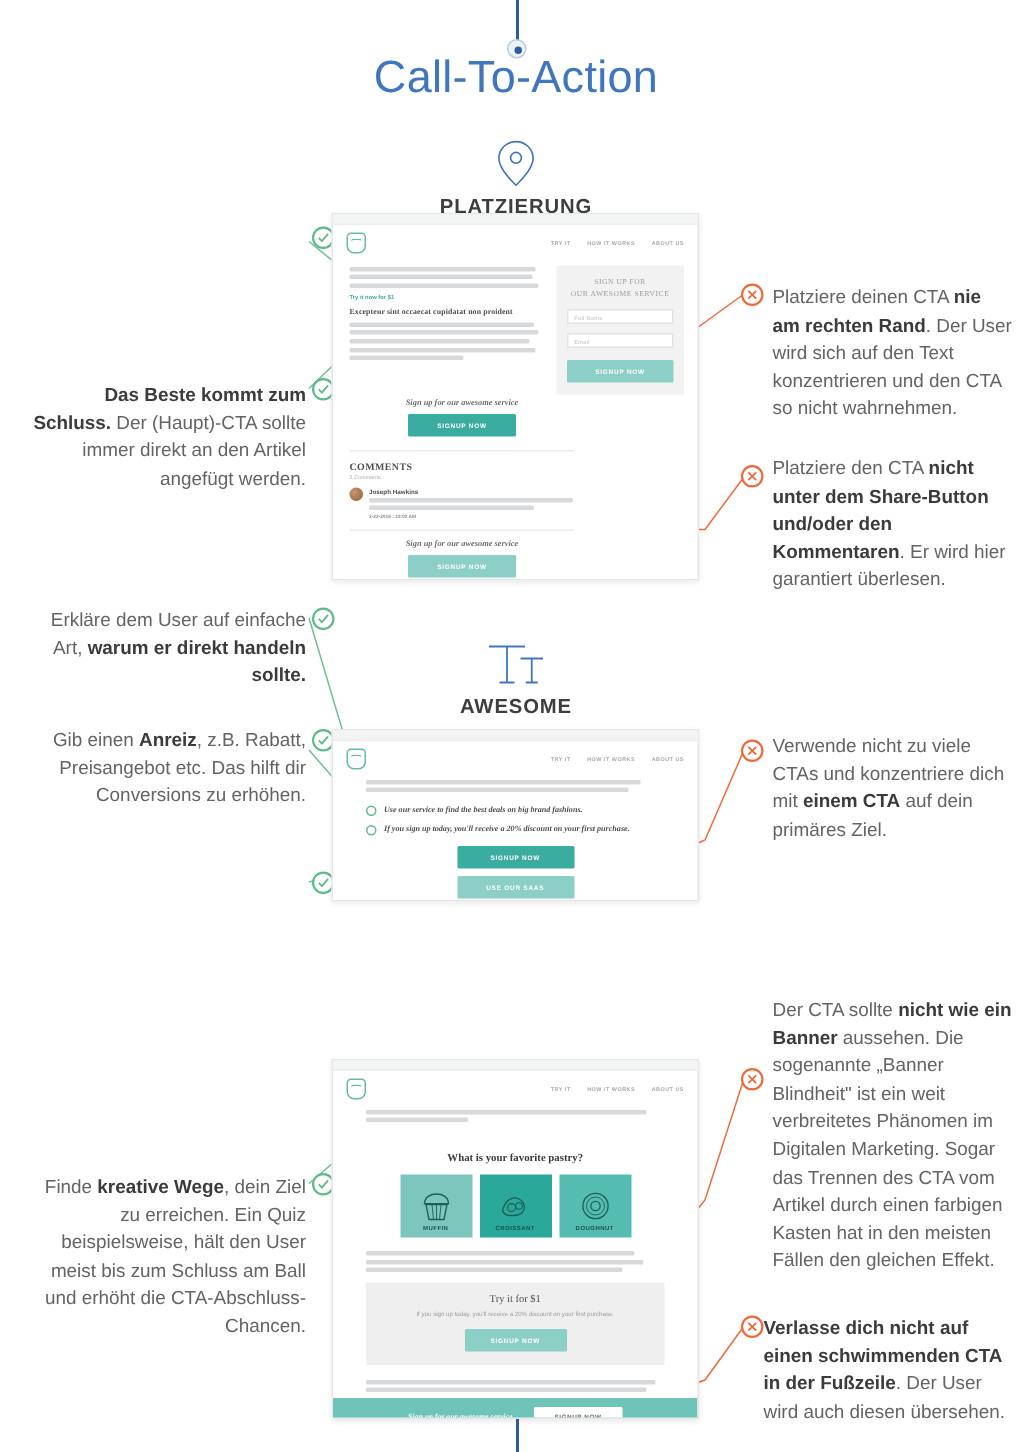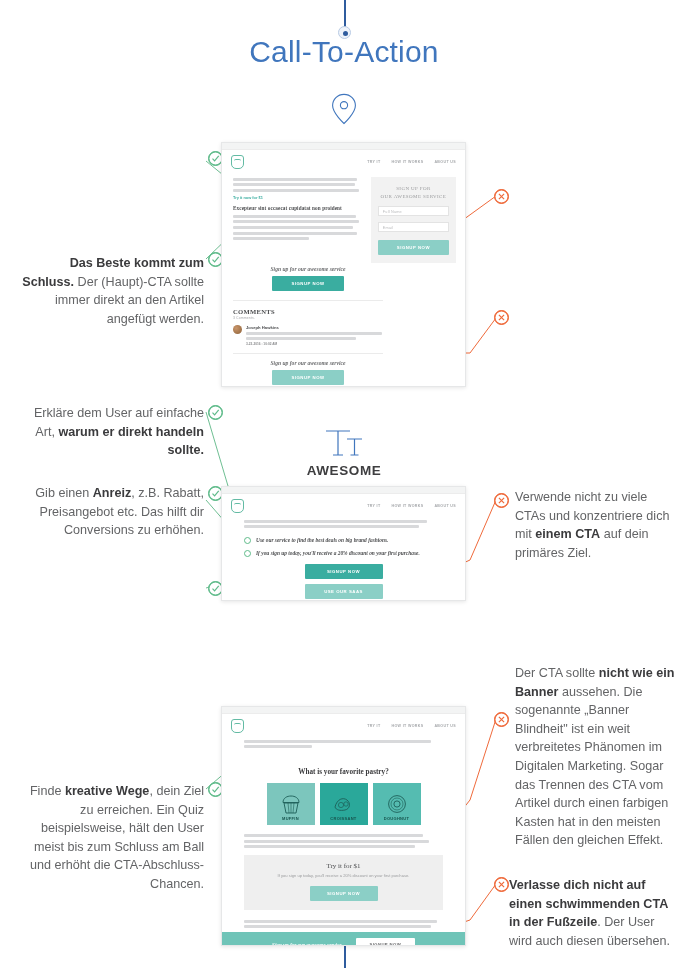--- a/index.html
+++ b/index.html
@@ -205,46 +205,53 @@
 
     <path d="M496,719 L470,800 L438,840" stroke="#ef6a3b" stroke-width="1" fill="none"></path>
     <path d="M496,884 L470,920 L428,934" stroke="#ef6a3b" stroke-width="1" fill="none"></path>
   </svg>
 
   <div class="sec-head" style="top:93px;">
     <svg class="sec-icon" width="26" height="32" viewBox="0 0 26 32">
       <path d="M13 1.4 C6.6 1.4 1.6 6.4 1.6 12.6 C1.6 20.2 13 30.5 13 30.5 C13 30.5 24.4 20.2 24.4 12.6 C24.4 6.4 19.4 1.4 13 1.4 Z" fill="none" stroke="#4076bd" stroke-width="1.1"></path>
       <circle cx="13" cy="12.2" r="3.6" fill="none" stroke="#4076bd" stroke-width="1.1"></circle>
     </svg>
+    <div class="sec-label">PLATZIERUNG</div>
   </div>
 
   <div class="badge ok" style="top:151px;left:208px;">
     <svg viewBox="0 0 15 15">
         <circle cx="7.5" cy="7.5" r="6.6" fill="none" stroke="#5fbb8a" stroke-width="1.1"></circle>
         <path d="M4.5 7.6 L6.6 9.8 L10.7 4.9" fill="none" stroke="#5fbb8a" stroke-width="1.2"></path>
       </svg>
   </div>
 
   <div class="ann left" style="top:254px;left:22px;width:182px;">
     <b>Das Beste kommt zum Schluss.</b><span> Der (Haupt)-CTA sollte immer direkt an den Artikel angefügt werden.</span>
   </div>
   <div class="badge ok" style="top:252px;left:208px;">
     <svg viewBox="0 0 15 15">
         <circle cx="7.5" cy="7.5" r="6.6" fill="none" stroke="#5fbb8a" stroke-width="1.1"></circle>
         <path d="M4.5 7.6 L6.6 9.8 L10.7 4.9" fill="none" stroke="#5fbb8a" stroke-width="1.2"></path>
       </svg>
   </div>
 
+  <div class="ann right" style="top:189px;left:515px;width:160px;">
+    <span>Platziere deinen CTA </span><b>nie am rechten Rand</b><span>. Der User wird sich auf den Text konzentrieren und den CTA so nicht wahrnehmen.</span>
+  </div>
   <div class="badge bad" style="top:189px;left:494px;">
     <svg viewBox="0 0 15 15">
         <circle cx="7.5" cy="7.5" r="6.6" fill="none" stroke="#ef6a3b" stroke-width="1.1"></circle>
         <path d="M4.9 4.9 L10.1 10.1 M10.1 4.9 L4.9 10.1" stroke="#ef6a3b" stroke-width="1.2"></path>
       </svg>
   </div>
 
+  <div class="ann right" style="top:303px;left:515px;width:163px;">
+    <span>Platziere den CTA </span><b>nicht unter dem Share-Button und/oder den Kommentaren</b><span>. Er wird hier garantiert überlesen.</span>
+  </div>
   <div class="badge bad" style="top:310px;left:494px;">
     <svg viewBox="0 0 15 15">
         <circle cx="7.5" cy="7.5" r="6.6" fill="none" stroke="#ef6a3b" stroke-width="1.1"></circle>
         <path d="M4.9 4.9 L10.1 10.1 M10.1 4.9 L4.9 10.1" stroke="#ef6a3b" stroke-width="1.2"></path>
       </svg>
   </div>
 
   <div class="mock" style="top:142px;left:221px;width:245px;height:245px;">
     <div class="mock-top"></div>
     <div class="mock-nav">

